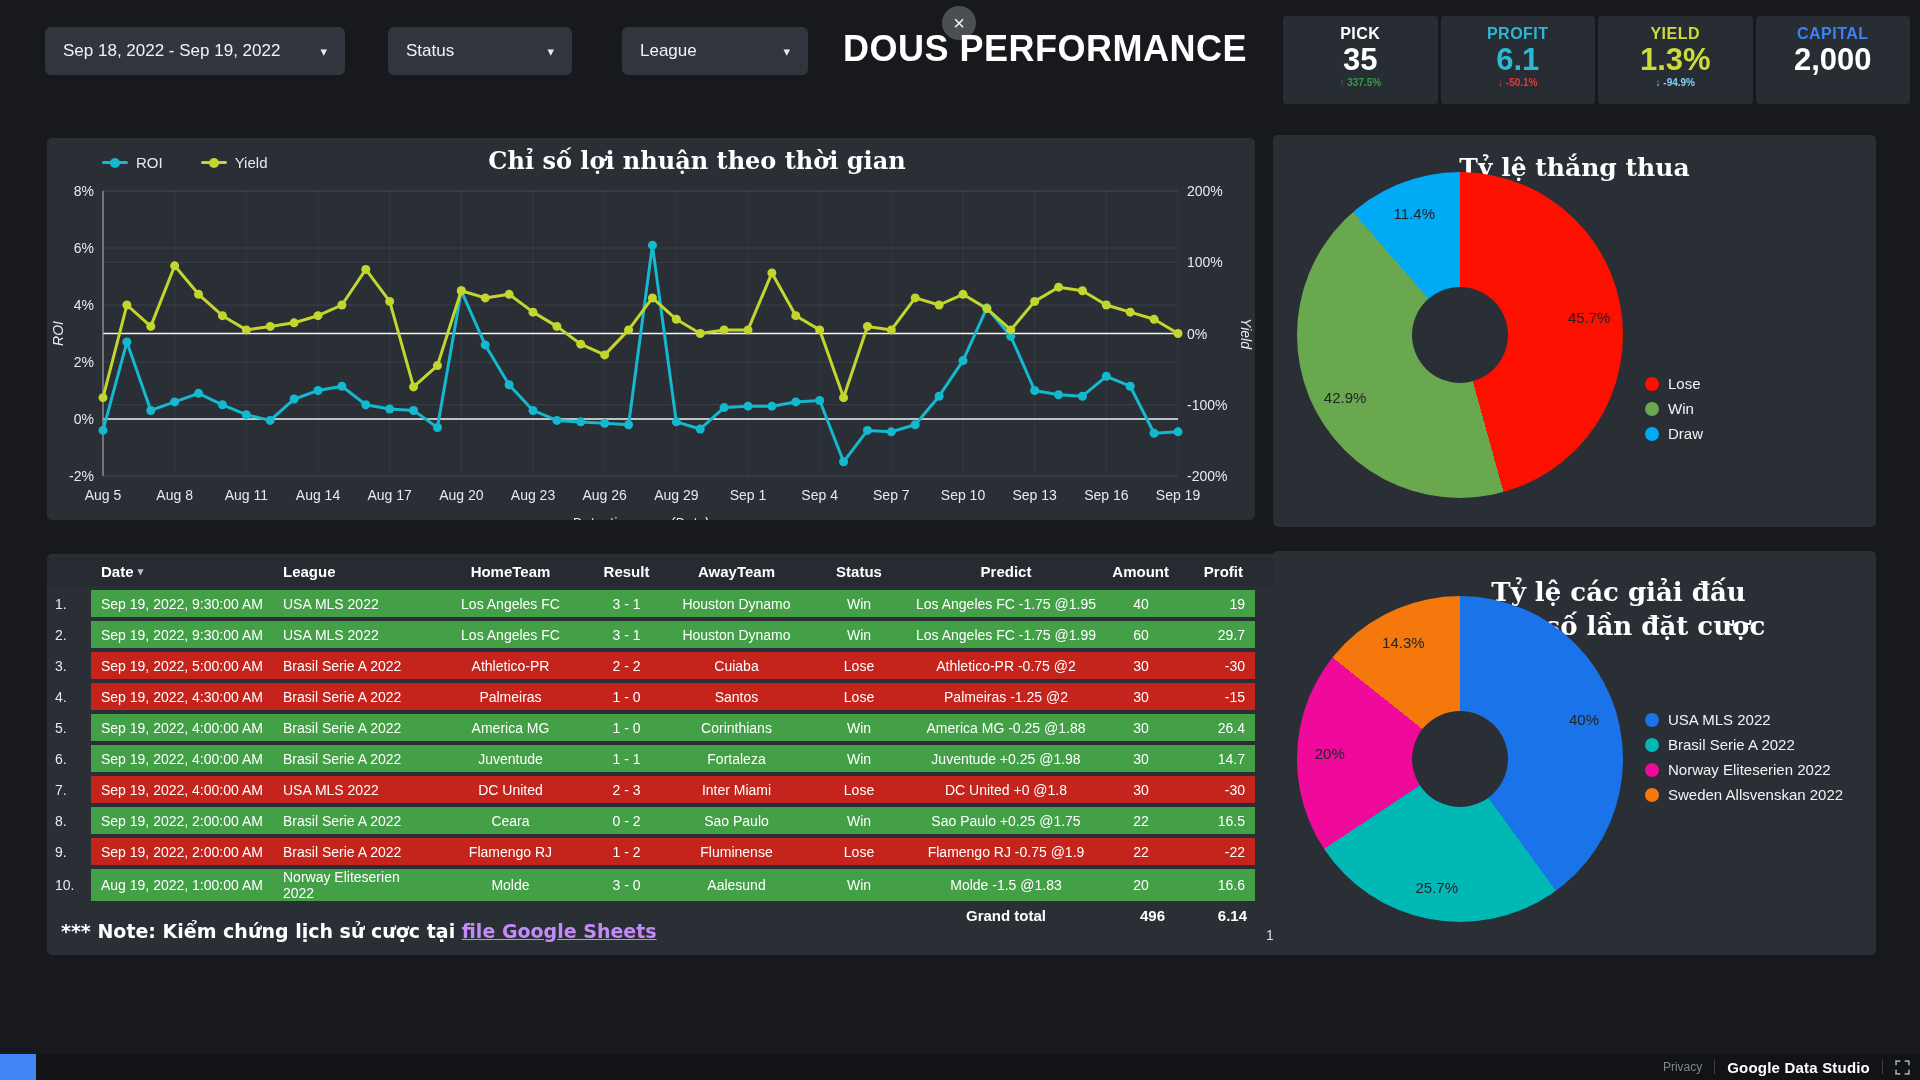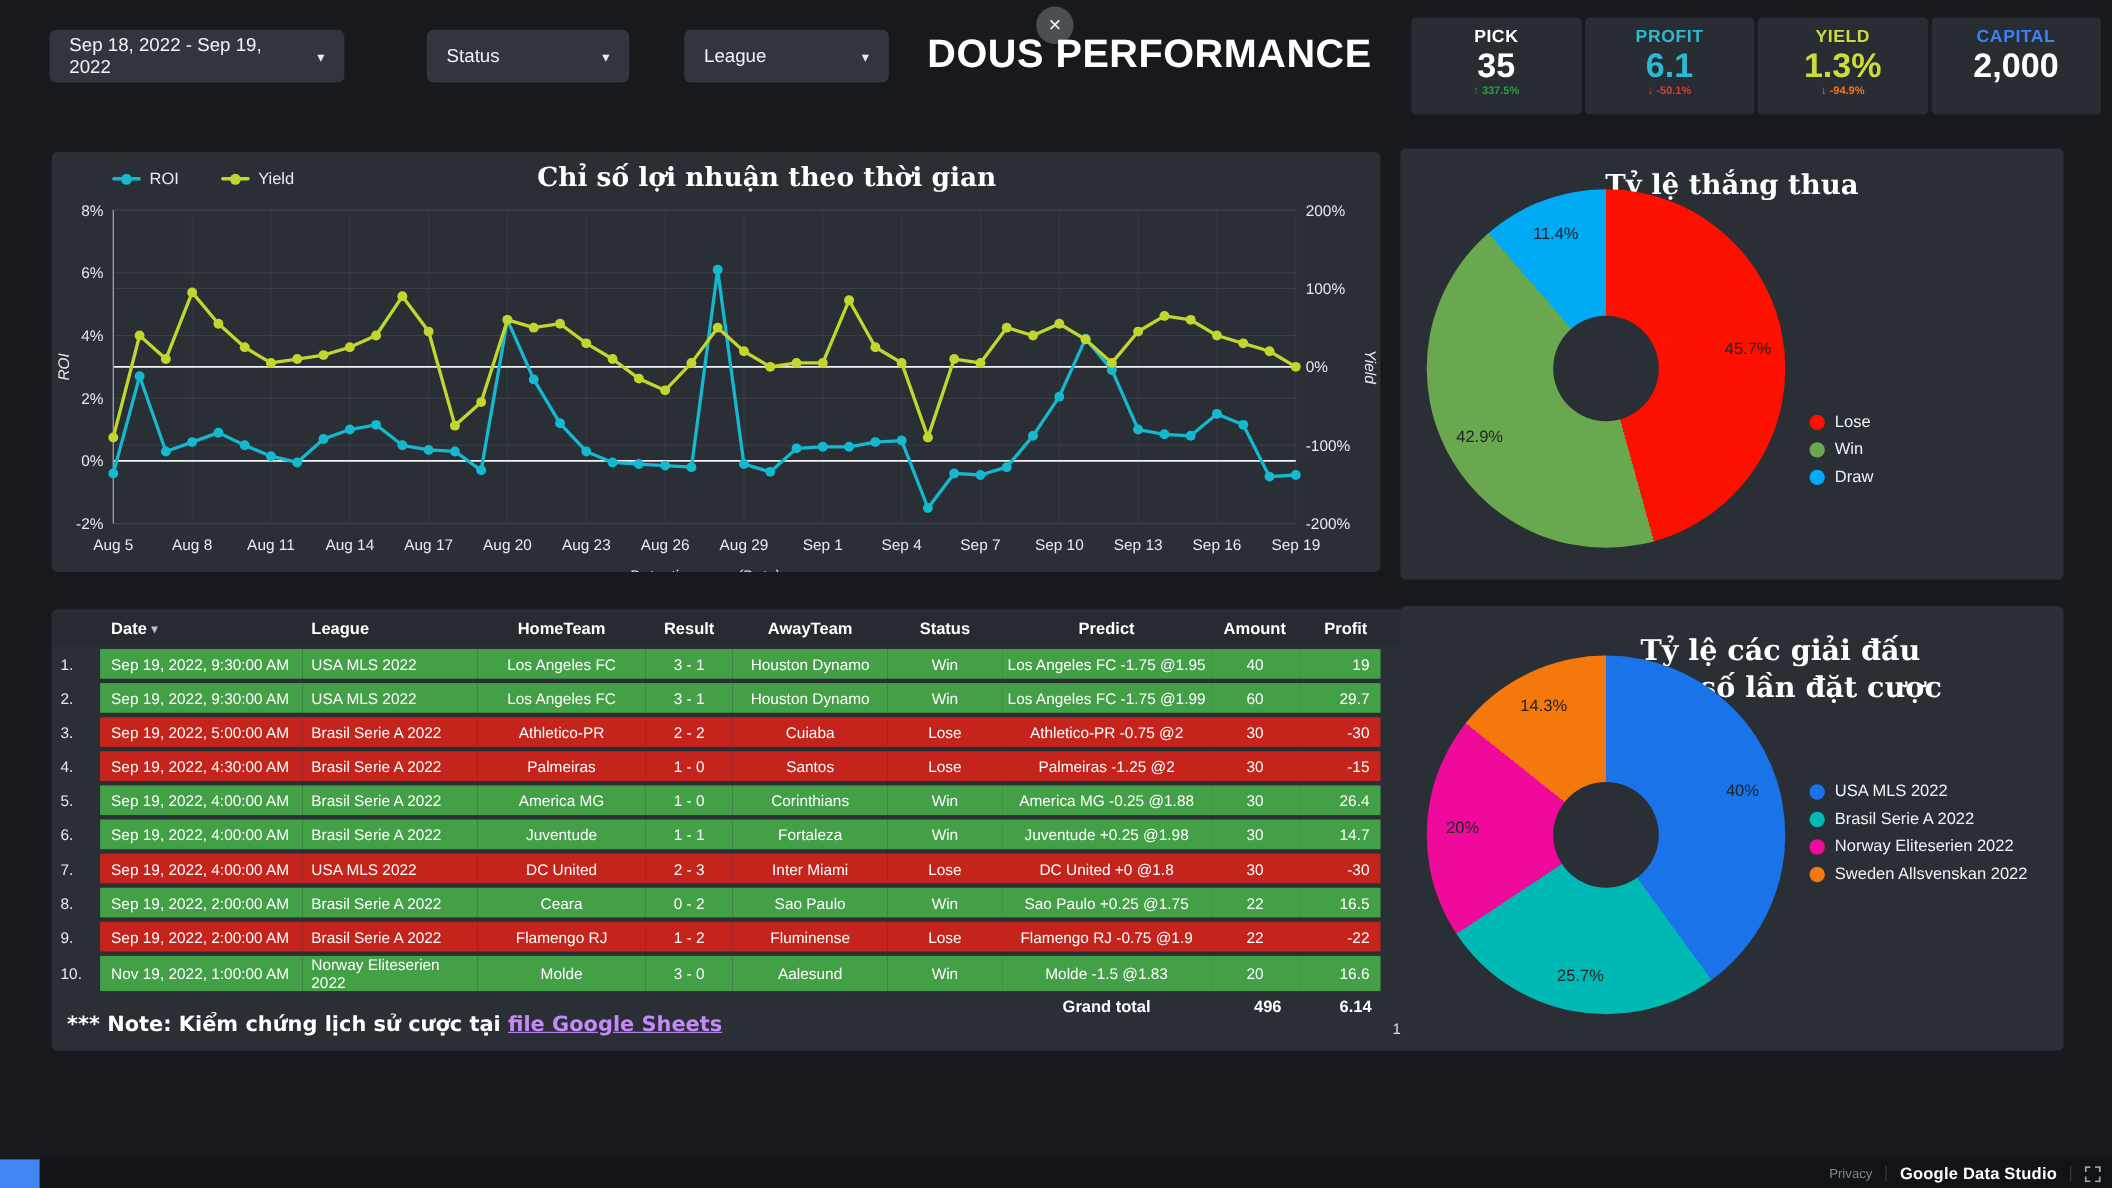--- a/index.html
+++ b/index.html
@@ -8,21 +8,21 @@
     position:relative; width:1920px; height:1080px; overflow:hidden;
     background:#17191d; font-family:"Liberation Sans", sans-serif; color:#e8eaed;
   }
   
   .filter-box {
     position:absolute; top:27px; height:48px; background:#31363e; border-radius:6px;
     display:flex; align-items:center; justify-content:space-between;
     padding:0 18px; cursor:pointer; color:#f1f3f4; font-size:17px;
   }
   .filter-box .caret { font-size:13px; color:#e8eaed; margin-left:14px; }
-  #f-date   { left:45px;  width:268px; }
+  #f-date   { left:45px;  width:300px; }
   #f-status { left:388px; width:184px; }
   #f-league { left:622px; width:186px; }
   .close-btn {
     position:absolute; left:942px; top:6px; width:34px; height:34px; border-radius:50%;
     background:rgba(160,165,170,.38); color:#f1f3f4; font-size:20px; line-height:34px;
     text-align:center; cursor:pointer;
   }
   .page-title {
     position:absolute; left:1045px; top:28px; transform:translateX(-50%);
     font-size:36px; font-weight:bold; letter-spacing:.5px; color:#fff; white-space:nowrap;
@@ -119,21 +119,21 @@
       <div class="kpi-delta" style="color: rgb(47, 158, 68);"><span class="arrow">↑</span> <span class="dv">337.5%</span></div>
     </div>
     <div class="kpi-card">
       <div class="kpi-label" style="color: rgb(44, 185, 212);">PROFIT</div>
       <div class="kpi-value" style="color: rgb(44, 185, 212);">6.1</div>
       <div class="kpi-delta" style="color: rgb(224, 60, 49);"><span class="arrow">↓</span> <span class="dv">-50.1%</span></div>
     </div>
     <div class="kpi-card">
       <div class="kpi-label" style="color: rgb(205, 220, 57);">YIELD</div>
       <div class="kpi-value" style="color: rgb(205, 220, 57);">1.3%</div>
-      <div class="kpi-delta" style="color: #f97316;"><span class="arrow">↓</span> <span class="dv">-94.9%</span></div>
+      <div class="kpi-delta" style="color: #7dd3fc;"><span class="arrow">↓</span> <span class="dv">-94.9%</span></div>
     </div>
     <div class="kpi-card">
       <div class="kpi-label" style="color: #3b82f6;">CAPITAL</div>
       <div class="kpi-value" style="color: rgb(255, 255, 255);">2,000</div>
       <div class="kpi-delta" style="visibility: hidden;"><span class="arrow"></span> <span class="dv"></span></div>
     </div>
   </div>
 
   <div class="card" id="card-line">
     <div class="chart-legend">
@@ -462,21 +462,21 @@
           <div class="c-home">Flamengo RJ</div>
           <div class="c-result">1 - 2</div>
           <div class="c-away">Fluminense</div>
           <div class="c-status">Lose</div>
           <div class="c-predict">Flamengo RJ -0.75 @1.9</div>
           <div class="c-amount">22</div>
           <div class="c-profit">-22</div>
         </div>
         <div class="t-row tbl-grid win">
           <div class="c-num">10.</div>
-          <div class="c-date">Nov 19, 2022, 1:00:00 AM</div>
+          <div class="c-date">Aug 19, 2022, 1:00:00 AM</div>
           <div class="c-league">Norway Eliteserien 2022</div>
           <div class="c-home">Molde</div>
           <div class="c-result">3 - 0</div>
           <div class="c-away">Aalesund</div>
           <div class="c-status">Win</div>
           <div class="c-predict">Molde -1.5 @1.83</div>
           <div class="c-amount">20</div>
           <div class="c-profit">16.6</div>
         </div>
       </div>

